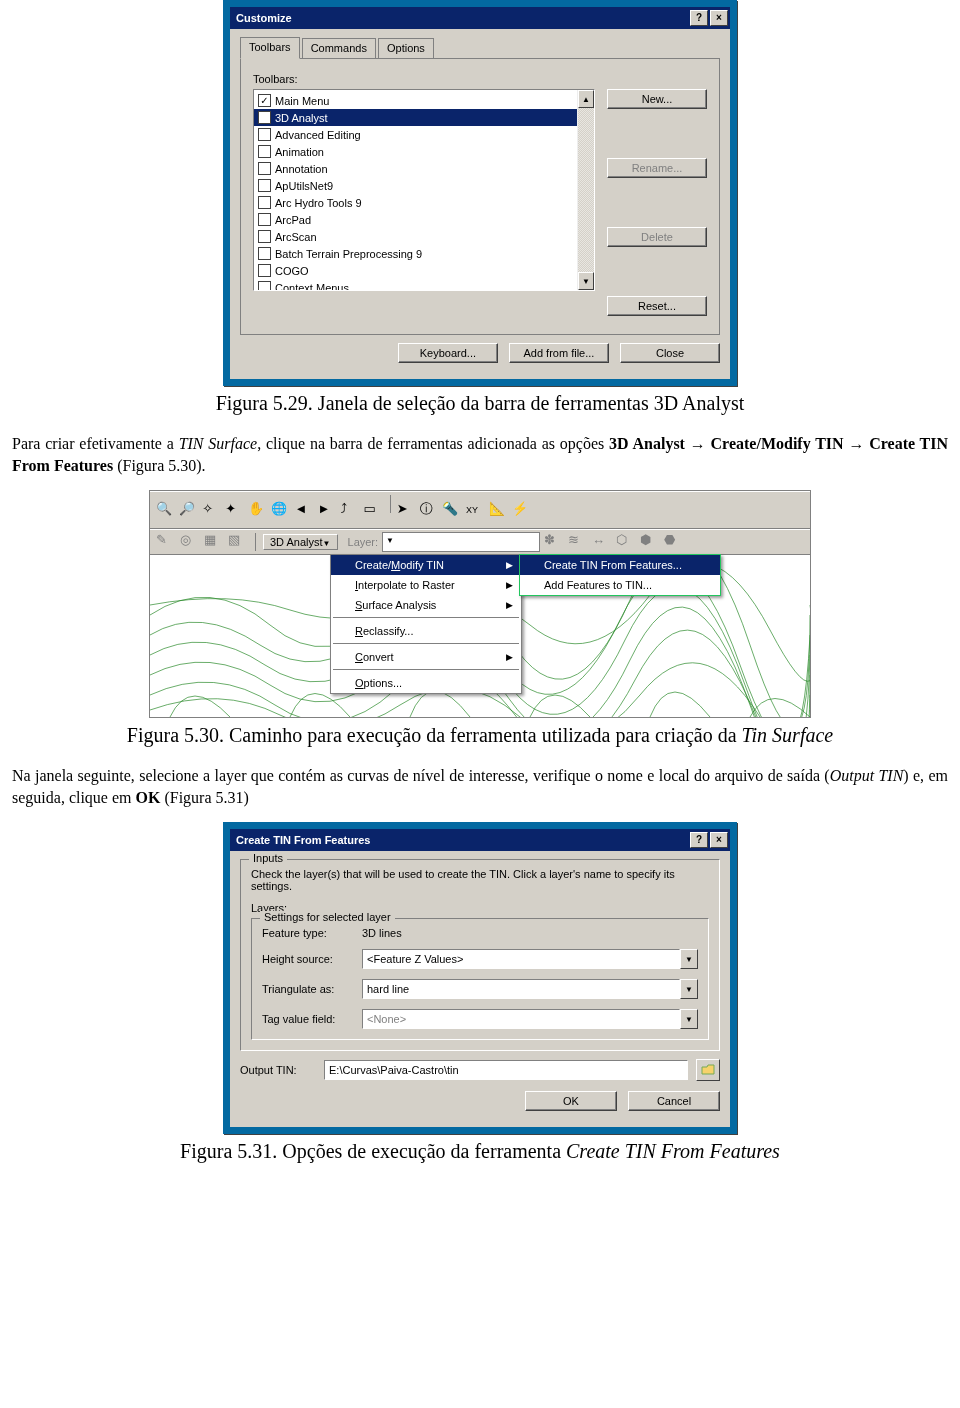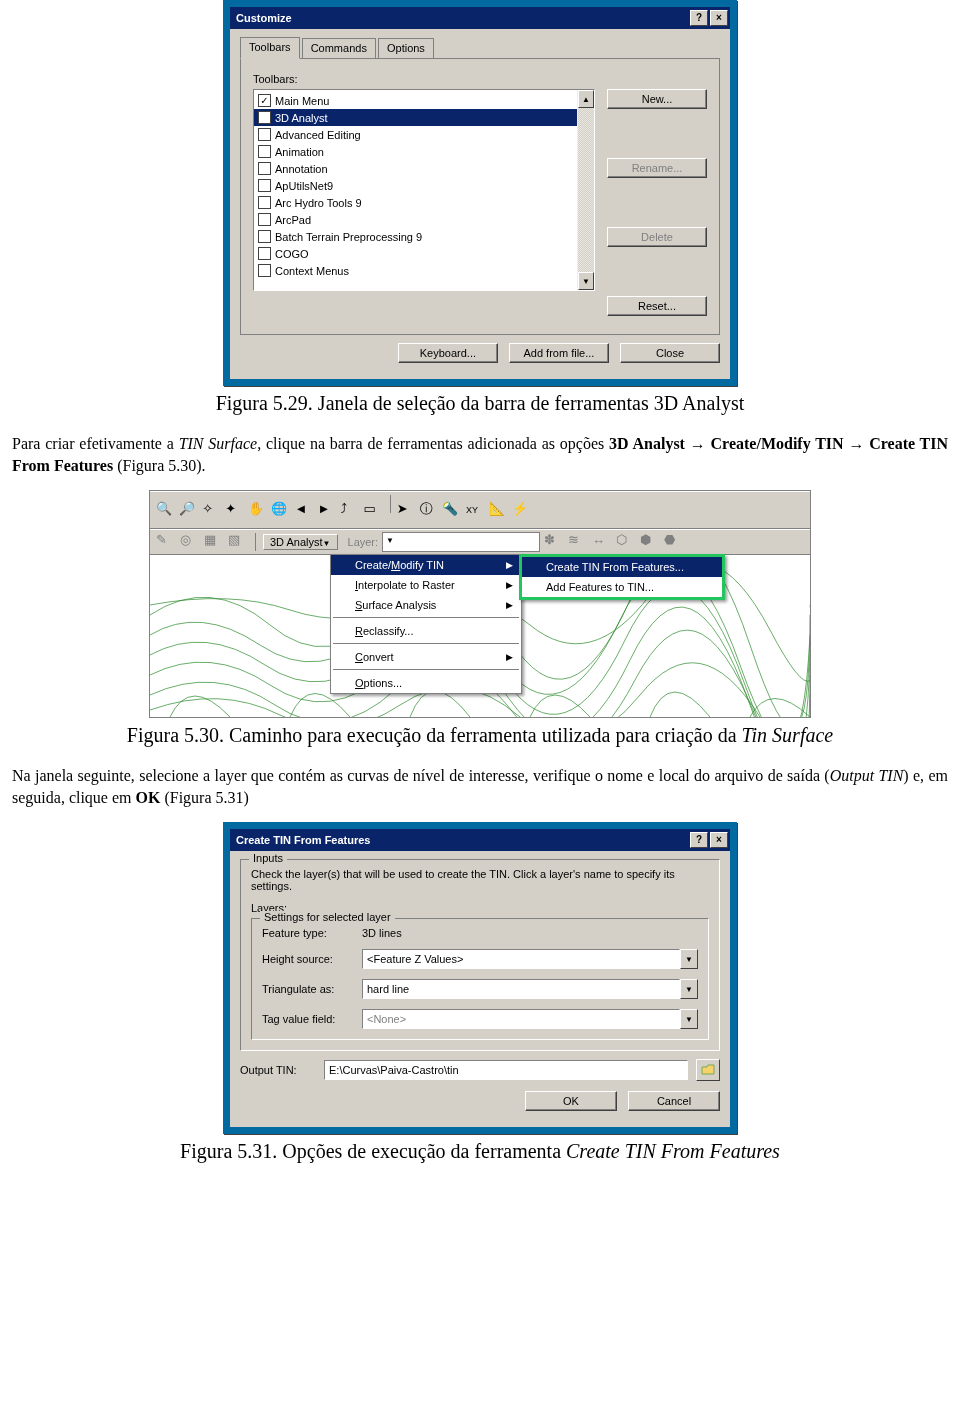--- a/index.html
+++ b/index.html
@@ -46,21 +46,21 @@
   .toolbar1 { border-top:1px solid #fff; border-bottom:1px solid #808080; padding:3px 6px; }
   .toolbar2 { border-top:1px solid #fff; border-bottom:1px solid #808080; padding:2px 6px; display:flex; align-items:center; gap:4px; }
   .toolbar1 span, .toolbar2 span { display:inline-block; }
   .tool { width:20px; height:20px; display:inline-flex; align-items:center; justify-content:center; font-size:13px; }
   .sep { width:1px; height:18px; background:#808080; margin:0 3px; display:inline-block; }
   .ddl { background:#fff; border:1px solid #808080; height:18px; min-width:150px; display:flex; align-items:center; padding:0 3px; color:#808080; }
   .ddl .arr { margin-left:auto; font-size:8px; color:#000; }
   .ddbtn { border:1px solid #fff; border-right-color:#808080; border-bottom-color:#808080; padding:1px 6px; display:flex; align-items:center; gap:4px; }
   .arrow-down { font-size:8px; }
   .menu1 { position:absolute; left:180px; top:-1px; width:190px; background:#fff; border:1px solid #808080; box-shadow:2px 2px 3px rgba(0,0,0,.4); }
-  .menu2 { position:absolute; left:369px; top:-1px; width:200px; background:#fff; border:3px solid #22c55e; box-shadow:2px 2px 3px rgba(0,0,0,.4); }
+  .menu2 { position:absolute; left:369px; top:-1px; width:200px; background:#fff; border:1px solid #22c55e; box-shadow:2px 2px 3px rgba(0,0,0,.4); }
   .mitem { display:flex; align-items:center; padding:4px 8px 4px 24px; position:relative; }
   .mitem.sel { background:#0a246a; color:#fff; }
   .mitem .marr { margin-left:auto; font-size:9px; }
   .mitem .u { text-decoration:underline; }
   .msep { height:1px; background:#808080; margin:2px 2px; border-bottom:1px solid #fff; }
 
   .texture { height:162px; position:relative; background:#fff; }
   .texture svg { width:100%; height:100%; }
   .texture .menu1, .texture .menu2 { z-index:5; }
 
@@ -129,20 +129,24 @@
                   <span class="chk"></span>
                   <span>ApUtilsNet9</span>
                 </div>
                 <div class="listitem">
                   <span class="chk"></span>
                   <span>Arc Hydro Tools 9</span>
                 </div>
                 <div class="listitem">
                   <span class="chk"></span>
                   <span>ArcPad</span>
+                </div>
+                <div class="listitem">
+                  <span class="chk"></span>
+                  <span>ArcScan</span>
                 </div>
                 <div class="listitem">
                   <span class="chk"></span>
                   <span>Batch Terrain Preprocessing 9</span>
                 </div>
                 <div class="listitem">
                   <span class="chk"></span>
                   <span>COGO</span>
                 </div>
                 <div class="listitem">

